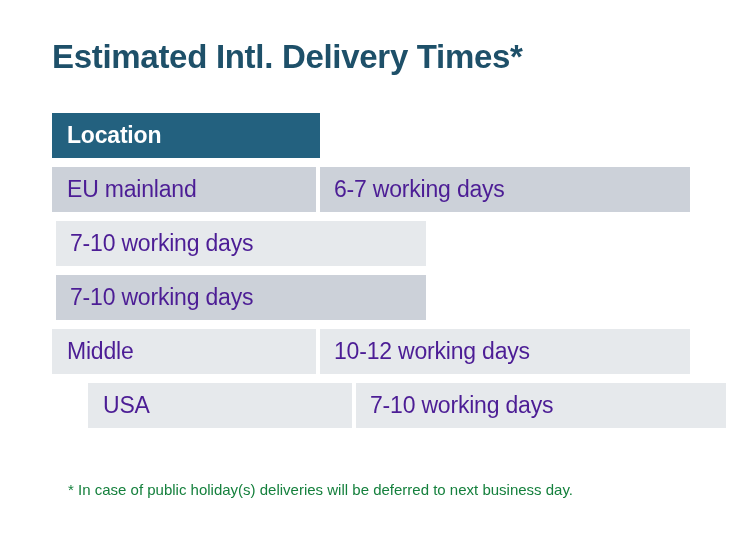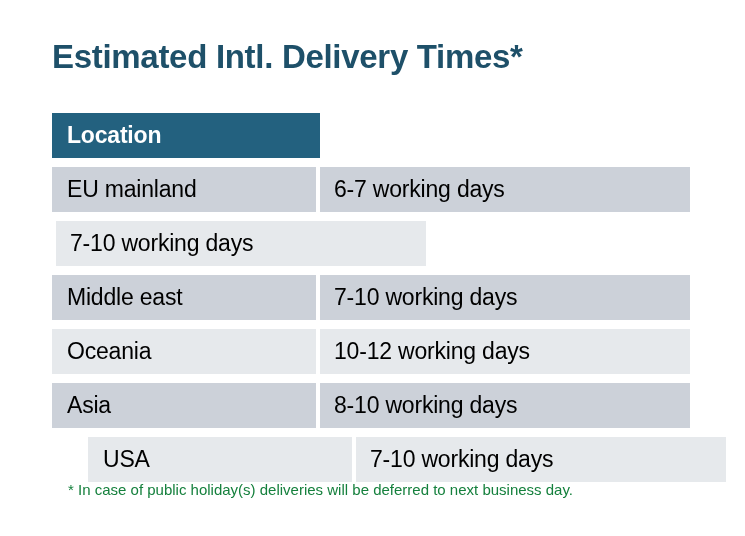--- a/index.html
+++ b/index.html
@@ -81,21 +81,21 @@
 
   .row.shade-dark .cell.col-location,
   .row.shade-dark .cell.col-delivery {
     background: #ccd1d9;
   }
   .row.shade-light .cell.col-location,
   .row.shade-light .cell.col-delivery {
     background: #e6e9ec;
   }
   .row.body .cell-text {
-    color: #000000;
+    color: #4c1d95;
     font-size: 23px;
     font-weight: 400;
     letter-spacing: -0.2px;
   }
 
   .cell-text {
     white-space: nowrap;
     line-height: 1;
   }
 
@@ -138,48 +138,36 @@
     </div>
 
     <div class="row body shade-light">
       <div class="cell spacer"></div>
       <div class="cell col-delivery">
         <span class="cell-text">7-10 working days</span>
       </div>
     </div>
 
     <div class="row body shade-dark">
-      <div class="cell col-location">
-        <span class="cell-text">Middle east</span>
-      </div>
       <div class="cell spacer"></div>
       <div class="cell col-delivery">
         <span class="cell-text">7-10 working days</span>
       </div>
     </div>
 
     <div class="row body shade-light">
       <div class="cell col-location">
-        <span class="cell-text">Oceania</span>
+        <span class="cell-text">Middle</span>
       </div>
       <div class="cell spacer"></div>
       <div class="cell col-delivery">
         <span class="cell-text">10-12 working days</span>
       </div>
     </div>
 
-    <div class="row body shade-dark">
-      <div class="cell col-location">
-        <span class="cell-text">Asia</span>
-      </div>
-      <div class="cell spacer"></div>
-      <div class="cell col-delivery">
-        <span class="cell-text">8-10 working days</span>
-      </div>
-    </div>
 
     <div class="row body shade-light">
       <div class="cell col-location">
         <span class="cell-text">USA</span>
       </div>
       <div class="cell spacer"></div>
       <div class="cell col-delivery">
         <span class="cell-text">7-10 working days</span>
       </div>
     </div>

